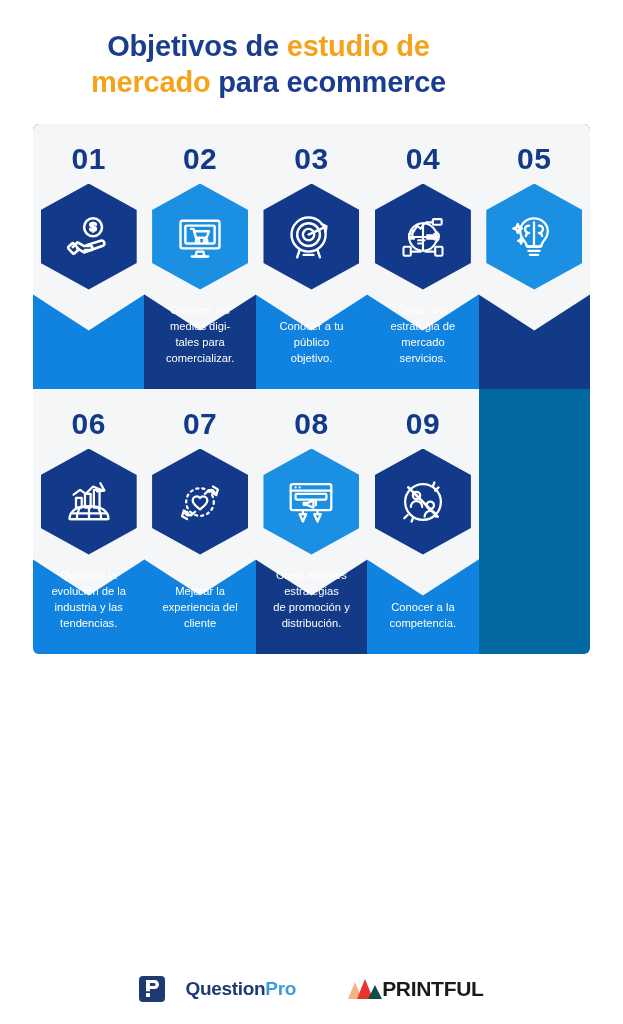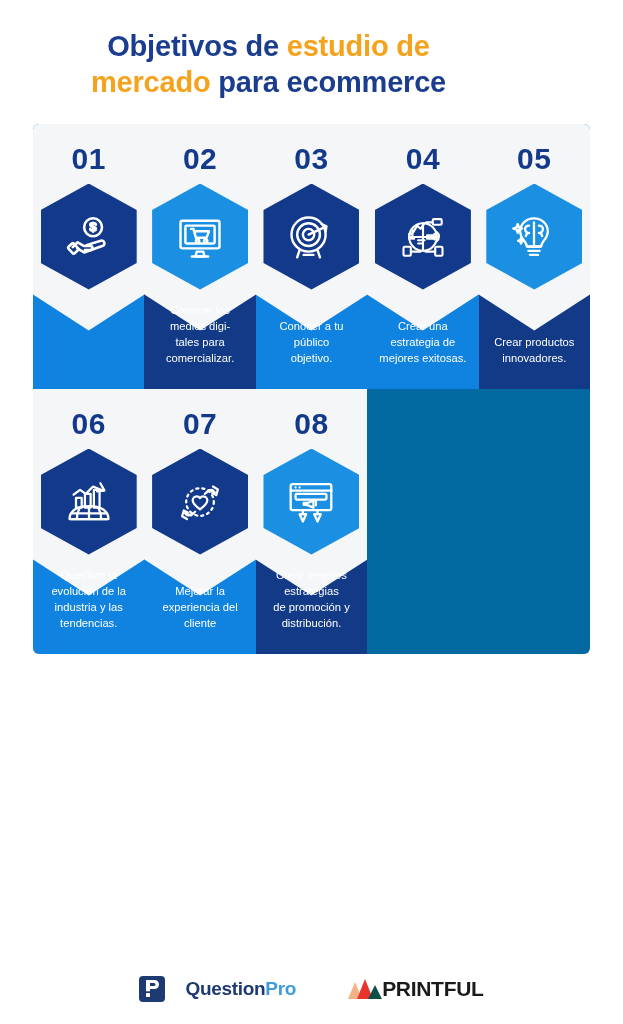--- a/index.html
+++ b/index.html
@@ -243,42 +243,40 @@
           <rect x="47" y="44" width="9" height="11" rx="1.5"></rect>
           <path d="M17 50h12 M47 50H35 M44 14H36 M20 26l5-8 4 4 5-7"></path>
           <path d="M17 34h-2v-6h2 M21 34h-2v-10h2"></path>
           <path d="M37 30h8 M37 34h8"></path>
           <path d="M46 28c2 1.5 2 5.5 0 7 M49 26c3.5 2.5 3.5 8.5 0 11"></path>
           <path d="M26 36h8 M26 40h6"></path>
         </svg>
       </div>
     </div>
     <div class="caption">Crear una estrategia de
-mejores exitosas.</div>
+mercado servicios.</div>
   </div>
 
   <div class="card dark">
     <div class="panel"></div>
     <div class="shelf"></div>
     <div class="notch"></div>
     <div class="num">05</div>
     <div class="hexwrap">
       <div class="hex blue">
         <svg viewBox="0 0 64 64" fill="none" stroke="#fff" stroke-width="2.8" stroke-linecap="round" stroke-linejoin="round">
           <path d="M32 9c-9.5 0-17 7-17 16 0 6 3 9.5 5.5 12.5 1.6 2 2.5 3.5 2.5 6h18c0-2.5.9-4 2.5-6C46 34.5 49 31 49 25c0-9-7.5-16-17-16z"></path>
           <path d="M32 14v30"></path>
           <path d="M26 18c-3 0-5 2-5 4.5 0 2 1 3 2.5 4 M26 27c-2.5.5-4 2-4 4 M38 18c3 0 5 2 5 4.5 0 2-1 3-2.5 4 M38 27c2.5.5 4 2 4 4"></path>
           <path d="M24 44h16 M25 49h14 M27 54h10"></path>
           <path d="M12 16l1.5 4 4 1.5-4 1.5L12 27l-1.5-4L6.5 21.5l4-1.5z"></path>
           <path d="M16 33l1 2.6 2.6 1-2.6 1-1 2.6-1-2.6-2.6-1 2.6-1z"></path>
         </svg>
       </div>
     </div>
-    <div class="caption">Crear productos
-innovadores.</div>
   </div>
 
   <div class="card light">
     <div class="panel"></div>
     <div class="shelf"></div>
     <div class="notch"></div>
     <div class="num">06</div>
     <div class="hexwrap">
       <div class="hex navy">
         <svg viewBox="0 0 64 64" fill="none" stroke="#fff" stroke-width="2.8" stroke-linecap="round" stroke-linejoin="round">
@@ -334,20 +332,41 @@
           <path d="M38 31v5"></path>
           <path d="M22 42v5 M40 42v5"></path>
           <path d="M18 47h8l-4 9z M36 47h8l-4 9z"></path>
         </svg>
       </div>
     </div>
     <div class="caption">Crear mejores estrategias
 de promoción y distribución.</div>
   </div>
 
+  <div class="card light">
+    <div class="panel"></div>
+    <div class="shelf"></div>
+    <div class="notch"></div>
+    <div class="num">09</div>
+    <div class="hexwrap">
+      <div class="hex navy">
+        <svg viewBox="0 0 64 64" fill="none" stroke="#fff" stroke-width="2.8" stroke-linecap="round" stroke-linejoin="round">
+          <circle cx="32" cy="32" r="22"></circle>
+          <circle cx="24" cy="24" r="4.5"></circle>
+          <path d="M17 38c0-4 3.2-7 7-7s7 3 7 7"></path>
+          <circle cx="41" cy="36" r="4.5"></circle>
+          <path d="M34 50c0-4 3.2-7 7-7s7 3 7 7"></path>
+          <path d="M14 14l36 36" stroke-width="3.4"></path>
+          <path d="M47 18l4-4 M13 48l-4 4 M44 13l2-5 M20 51l-2 5"></path>
+        </svg>
+      </div>
+    </div>
+    <div class="caption">Conocer a la
+competencia.</div>
+  </div>
 
 </div>
 
 <div class="footer">
 
   <div class="logo-qp">
     <div class="qp-mark">
       <svg viewBox="0 0 16 18" fill="#fff">
         <path d="M2 0h8.5a4.5 4.5 0 0 1 0 9H6v2.2H2V0zm4 3v3h4a1.5 1.5 0 0 0 0-3H6z"></path>
         <rect x="2" y="13" width="4" height="4" rx="0.6"></rect>

